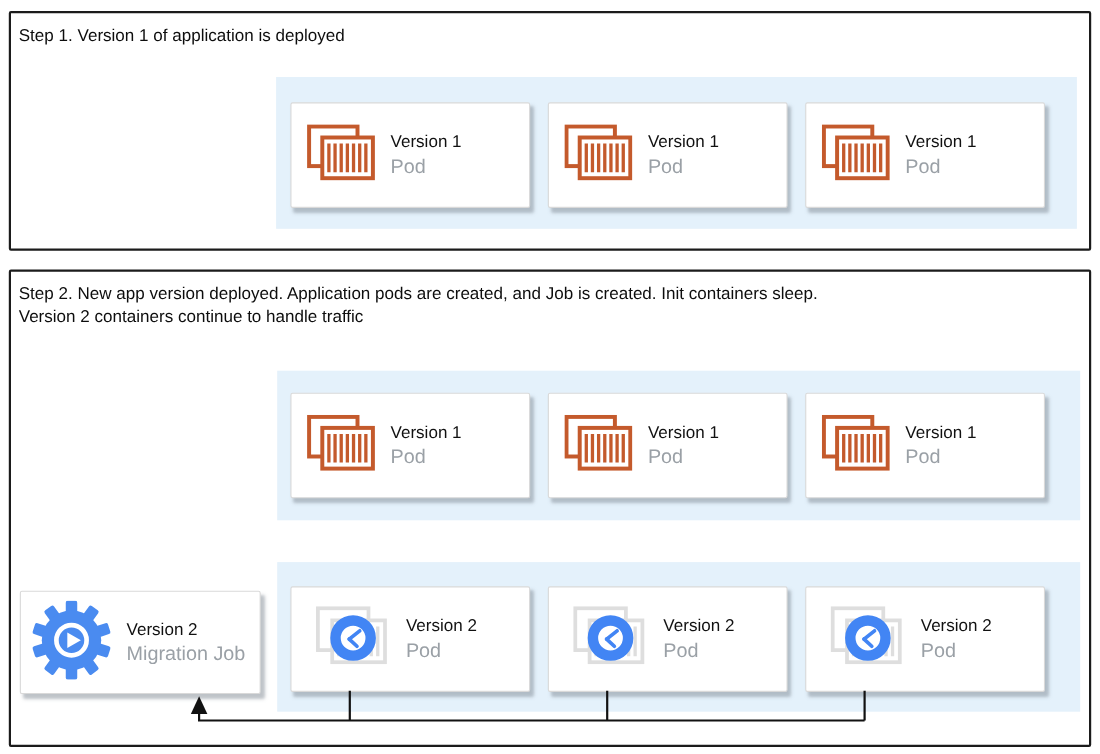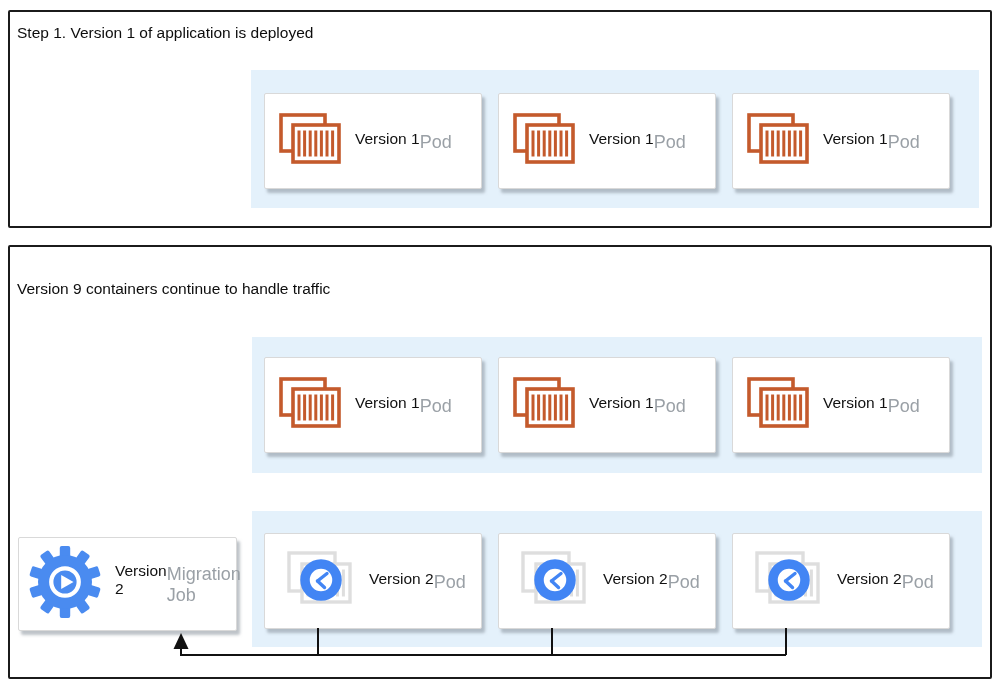--- a/index.html
+++ b/index.html
@@ -37,21 +37,21 @@
     border: 1px solid #d9d9d9;
     border-radius: 2px;
     box-shadow: 3px 4px 3px rgba(125,135,145,0.50);
     display: flex;
     align-items: center;
     box-sizing: border-box;
     padding-left: 14px;
     z-index: 3;
   }
   .icon-wrap { position: relative; flex: 0 0 auto; margin-right: 14px; }
-  .card-text { display: flex; flex-direction: row; }
+  .card-text { display: flex; flex-direction: column; }
   .card-name { font-size: 15.5px; color: #111111; }
   .card-type { font-size: 18px; color: #9aa0a6; margin-top: 2px; }
   #connector-overlay {
     position: absolute; left: 0; top: 0;
     width: 1000px; height: 685px;
     pointer-events: none;
     z-index: 5;
   }
   .defs-hidden { position: absolute; width: 0; height: 0; overflow: hidden; }
 </style>
@@ -168,21 +168,22 @@
       <svg width="62" height="52">
           <use href="#sym-container-orange"></use>
         </svg></span>
     <span class="card-text">
       <span class="card-name">Version 1</span>
       <span class="card-type">Pod</span>
     </span>
   </div>
 
   <div class="panel" id="panel-step2">
-    <div class="step-title" style="left:7px; top:31px;">Version 9 containers continue to handle traffic</div>
+    <div class="step-title" style="left:7px; top:10px;">Step 2. New app version deployed. Application pods are created, and Job is created. Init containers sleep.</div>
+    <div class="step-title" style="left:7px; top:31px;">Version 2 containers continue to handle traffic</div>
     <div class="blue-zone" style="left:242px; top:90px; width:730px; height:136px;"></div>
     <div class="blue-zone" style="left:242px; top:264px; width:730px; height:136px;"></div>
   </div>
 
   <div class="pod-card" style="left:264px; top:357px;">
     <span class="icon-wrap">
       <svg width="62" height="52">
           <use href="#sym-container-orange"></use>
         </svg></span>
     <span class="card-text">

